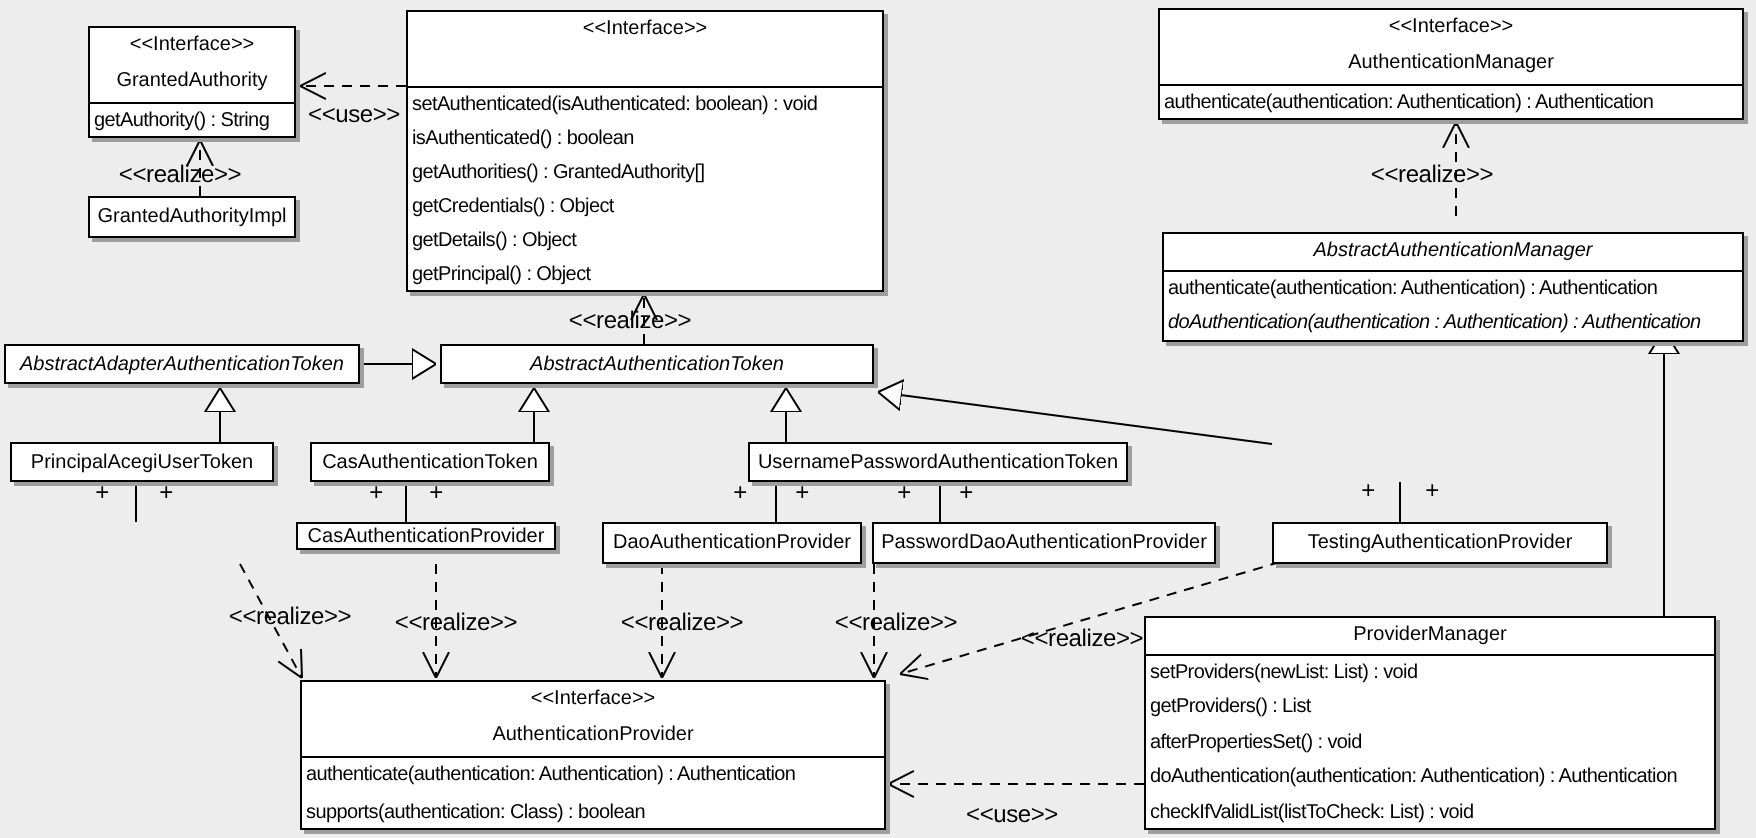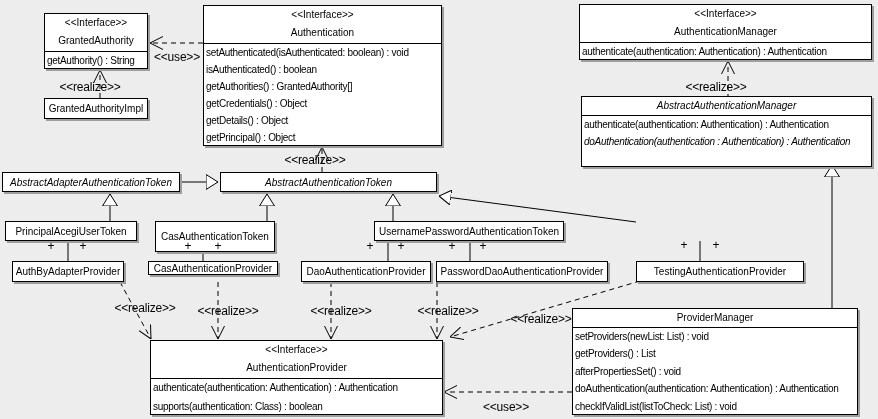--- a/index.html
+++ b/index.html
@@ -72,21 +72,20 @@
     </div>
   </div>
 
   <div class="box simple" style="left:44px;top:98px;width:104px;height:21px">
     <span>GrantedAuthorityImpl</span>
   </div>
 
   <div class="box" style="left:203px;top:5px;width:239px;height:141px">
     <div class="hdr two">
       <div class="stereo">&lt;&lt;Interface&gt;&gt;</div>
-      <div class="cname">Authentication</div>
     </div>
     <div class="ops">
       <div class="op">setAuthenticated(isAuthenticated: boolean) : void</div>
       <div class="op">isAuthenticated() : boolean</div>
       <div class="op">getAuthorities() : GrantedAuthority[]</div>
       <div class="op">getCredentials() : Object</div>
       <div class="op">getDetails() : Object</div>
       <div class="op">getPrincipal() : Object</div>
     </div>
   </div>
@@ -94,51 +93,48 @@
   <div class="box" style="left:579px;top:4px;width:293px;height:56px">
     <div class="hdr two">
       <div class="stereo">&lt;&lt;Interface&gt;&gt;</div>
       <div class="cname">AuthenticationManager</div>
     </div>
     <div class="ops">
       <div class="op">authenticate(authentication: Authentication) : Authentication</div>
     </div>
   </div>
 
-  <div class="box" style="left:581px;top:96px;width:291px;height:71px">
+  <div class="box" style="left:581px;top:116px;width:291px;height:55px">
     <div class="hdr one">
       <div class="cname it">AbstractAuthenticationManager</div>
     </div>
     <div class="ops">
       <div class="op">authenticate(authentication: Authentication) : Authentication</div>
       <div class="op it">doAuthentication(authentication : Authentication) : Authentication</div>
     </div>
   </div>
 
   <div class="box simple" style="left:2px;top:172px;width:178px;height:20px">
     <span class="it">AbstractAdapterAuthenticationToken</span>
   </div>
 
   <div class="box simple" style="left:220px;top:172px;width:217px;height:20px">
     <span class="it">AbstractAuthenticationToken</span>
   </div>
 
   <div class="box simple" style="left:5px;top:221px;width:132px;height:20px">
     <span>PrincipalAcegiUserToken</span>
   </div>
-  <div class="box simple" style="left:155px;top:221px;width:120px;height:31px">
+  <div class="box simple" style="left:155px;top:221px;width:120px;height:20px">
     <span>CasAuthenticationToken</span>
   </div>
   <div class="box simple" style="left:374px;top:221px;width:190px;height:20px">
     <span>UsernamePasswordAuthenticationToken</span>
   </div>
 
-  <div class="box simple" style="left:12px;top:261px;width:112px;height:21px">
-    <span>AuthByAdapterProvider</span>
-  </div>
   <div class="box simple" style="left:148px;top:261px;width:130px;height:14px">
     <span>CasAuthenticationProvider</span>
   </div>
   <div class="box simple" style="left:301px;top:261px;width:130px;height:21px">
     <span>DaoAuthenticationProvider</span>
   </div>
   <div class="box simple" style="left:436px;top:261px;width:172px;height:21px">
     <span>PasswordDaoAuthenticationProvider</span>
   </div>
   <div class="box simple" style="left:636px;top:261px;width:168px;height:21px">

